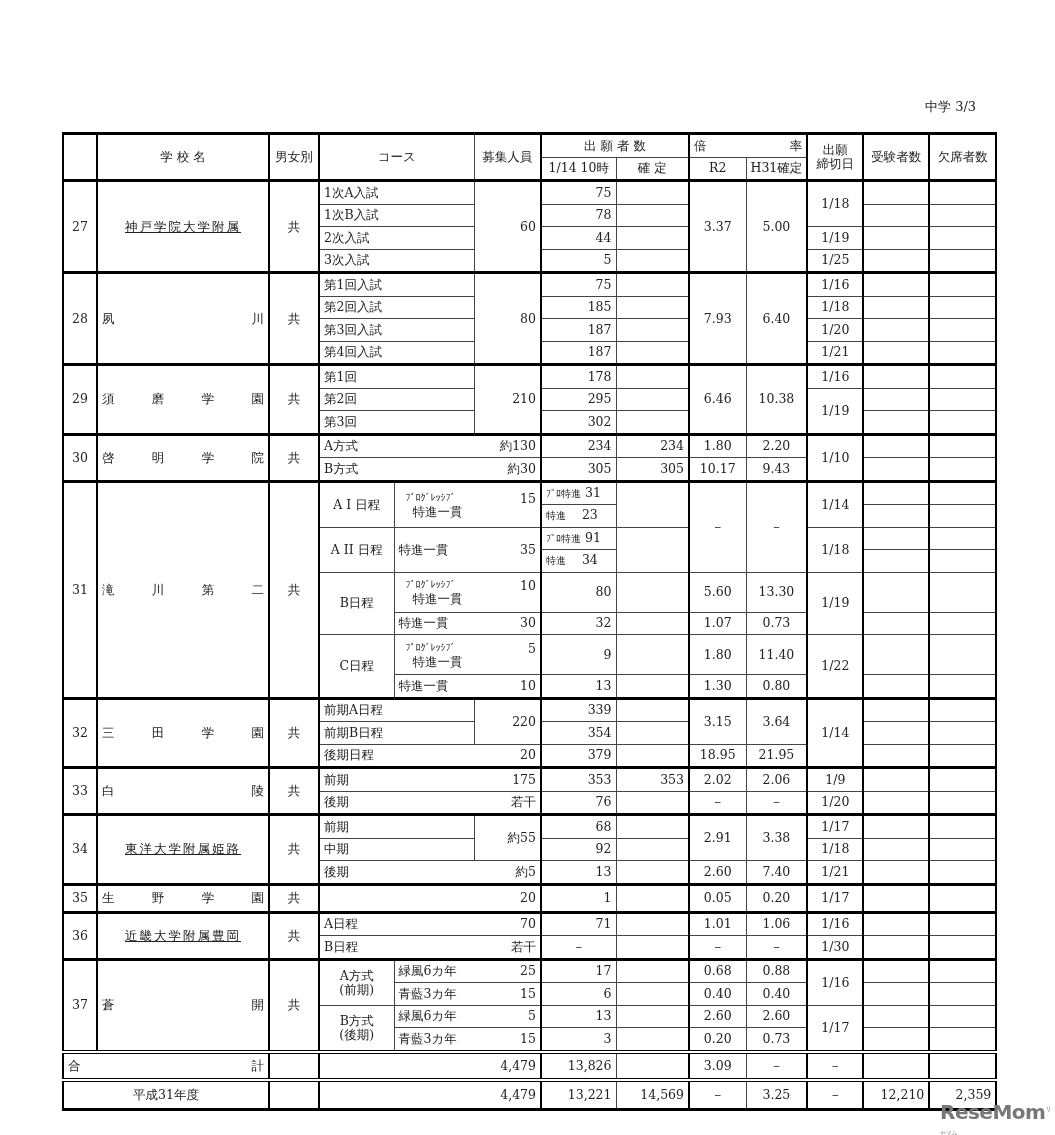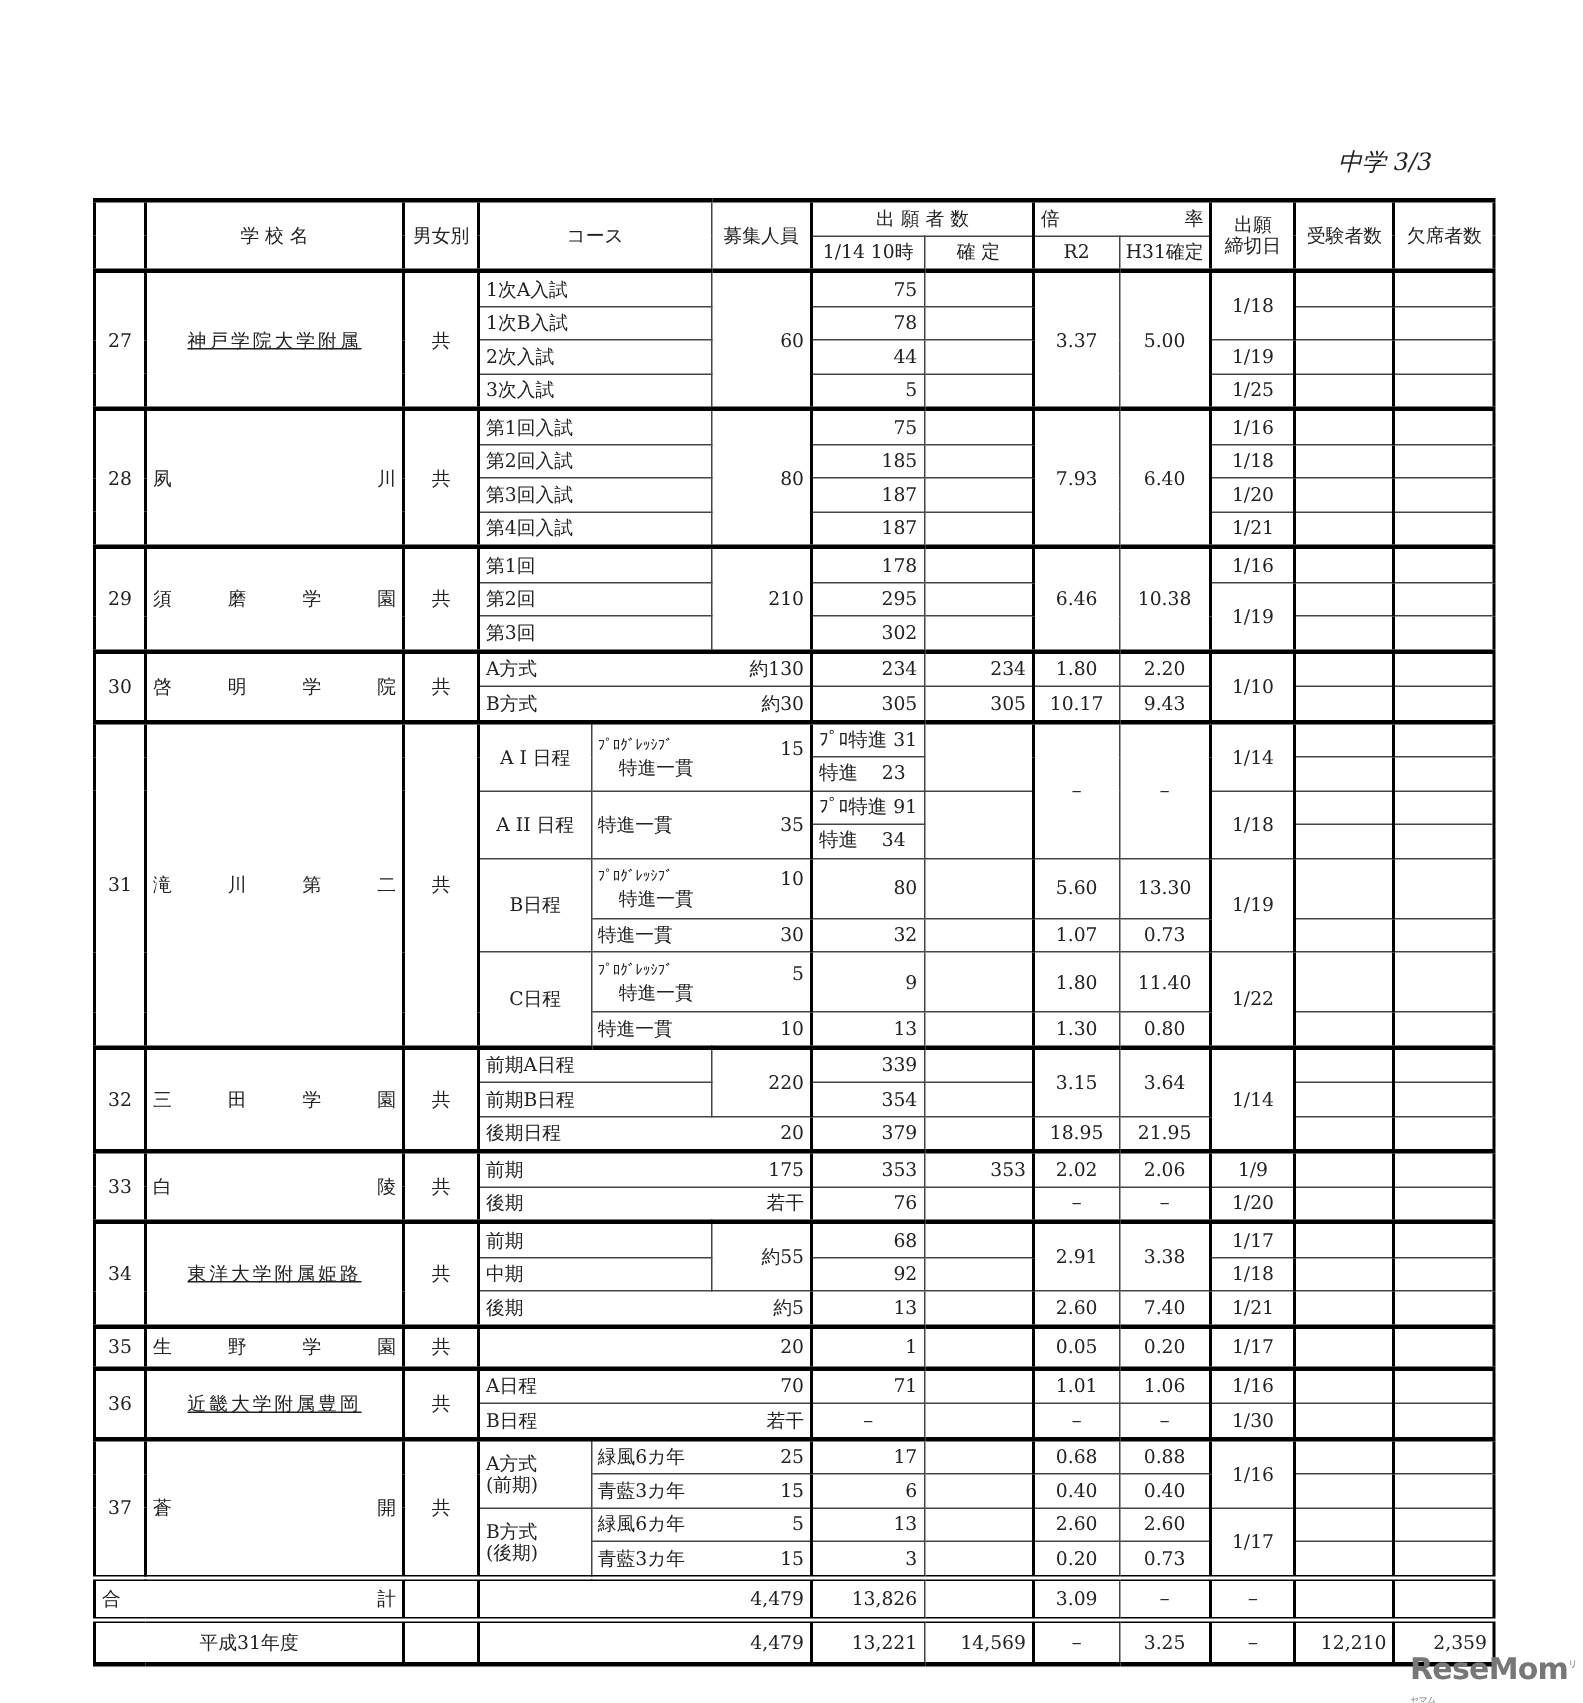--- a/index.html
+++ b/index.html
@@ -1,32 +1,32 @@
 <!DOCTYPE html>
 <html><head>
 <meta charset="utf-8">
 <style>
   html, body { margin:0; padding:0; background:#ffffff; }
   body { width:1055px; height:1135px; position:relative; font-family:"DejaVu Serif","Liberation Serif",serif; color:#222; overflow:hidden; }
-  .page-label { position:absolute; left:892px; top:98px; font-size:16px;font-style:italic; }
+  .page-label { position:absolute; left:925px; top:98px; font-size:13px; }
   table.main { position:absolute; left:62px; top:132px; border-collapse:collapse; table-layout:fixed; font-size:12.5px; }
   table.main td, table.main th { border:1px solid #444; padding:0 4px; height:21.5px; line-height:16px; overflow:hidden; white-space:nowrap; font-weight:normal; }
   .c { text-align:center; }
   .r { text-align:right;margin-top:41px; }
   .l { text-align:left; }
   .thick-b { border-bottom:3px solid #000 !important; }
   .thick-t { border-top:3px solid #000 !important; }
   .thick-l { border-left:2.5px solid #000 !important;margin-top:14px; }
   .thick-r { border-right:2.5px solid #000 !important; }
   .dbl-t { border-top:4px double #000 !important; }
   .school-name { letter-spacing:2px;text-decoration:underline; }
   .spread { display:flex; justify-content:space-between; }
-  .tiny { font-size:13px; }
+  .tiny { font-size:10px; }
   .small { font-size:10px; }
-  .stack { display:flex; flex-direction:column; line-height:14px; }
+  .stack { display:flex; flex-direction:column; line-height:14px;align-items:center; }
   .watermark { position:absolute; left:940px; top:1100px; font-family:"DejaVu Sans","Liberation Sans",sans-serif; font-weight:bold; font-size:20px; color:#777; letter-spacing:-0.5px; }
   .watermark sup { font-size:6px; font-weight:normal; }
 </style>
 </head>
 <body>
 
 <div class="page-label">中学 3/3</div>
 
 <table class="main">
   <colgroup>

